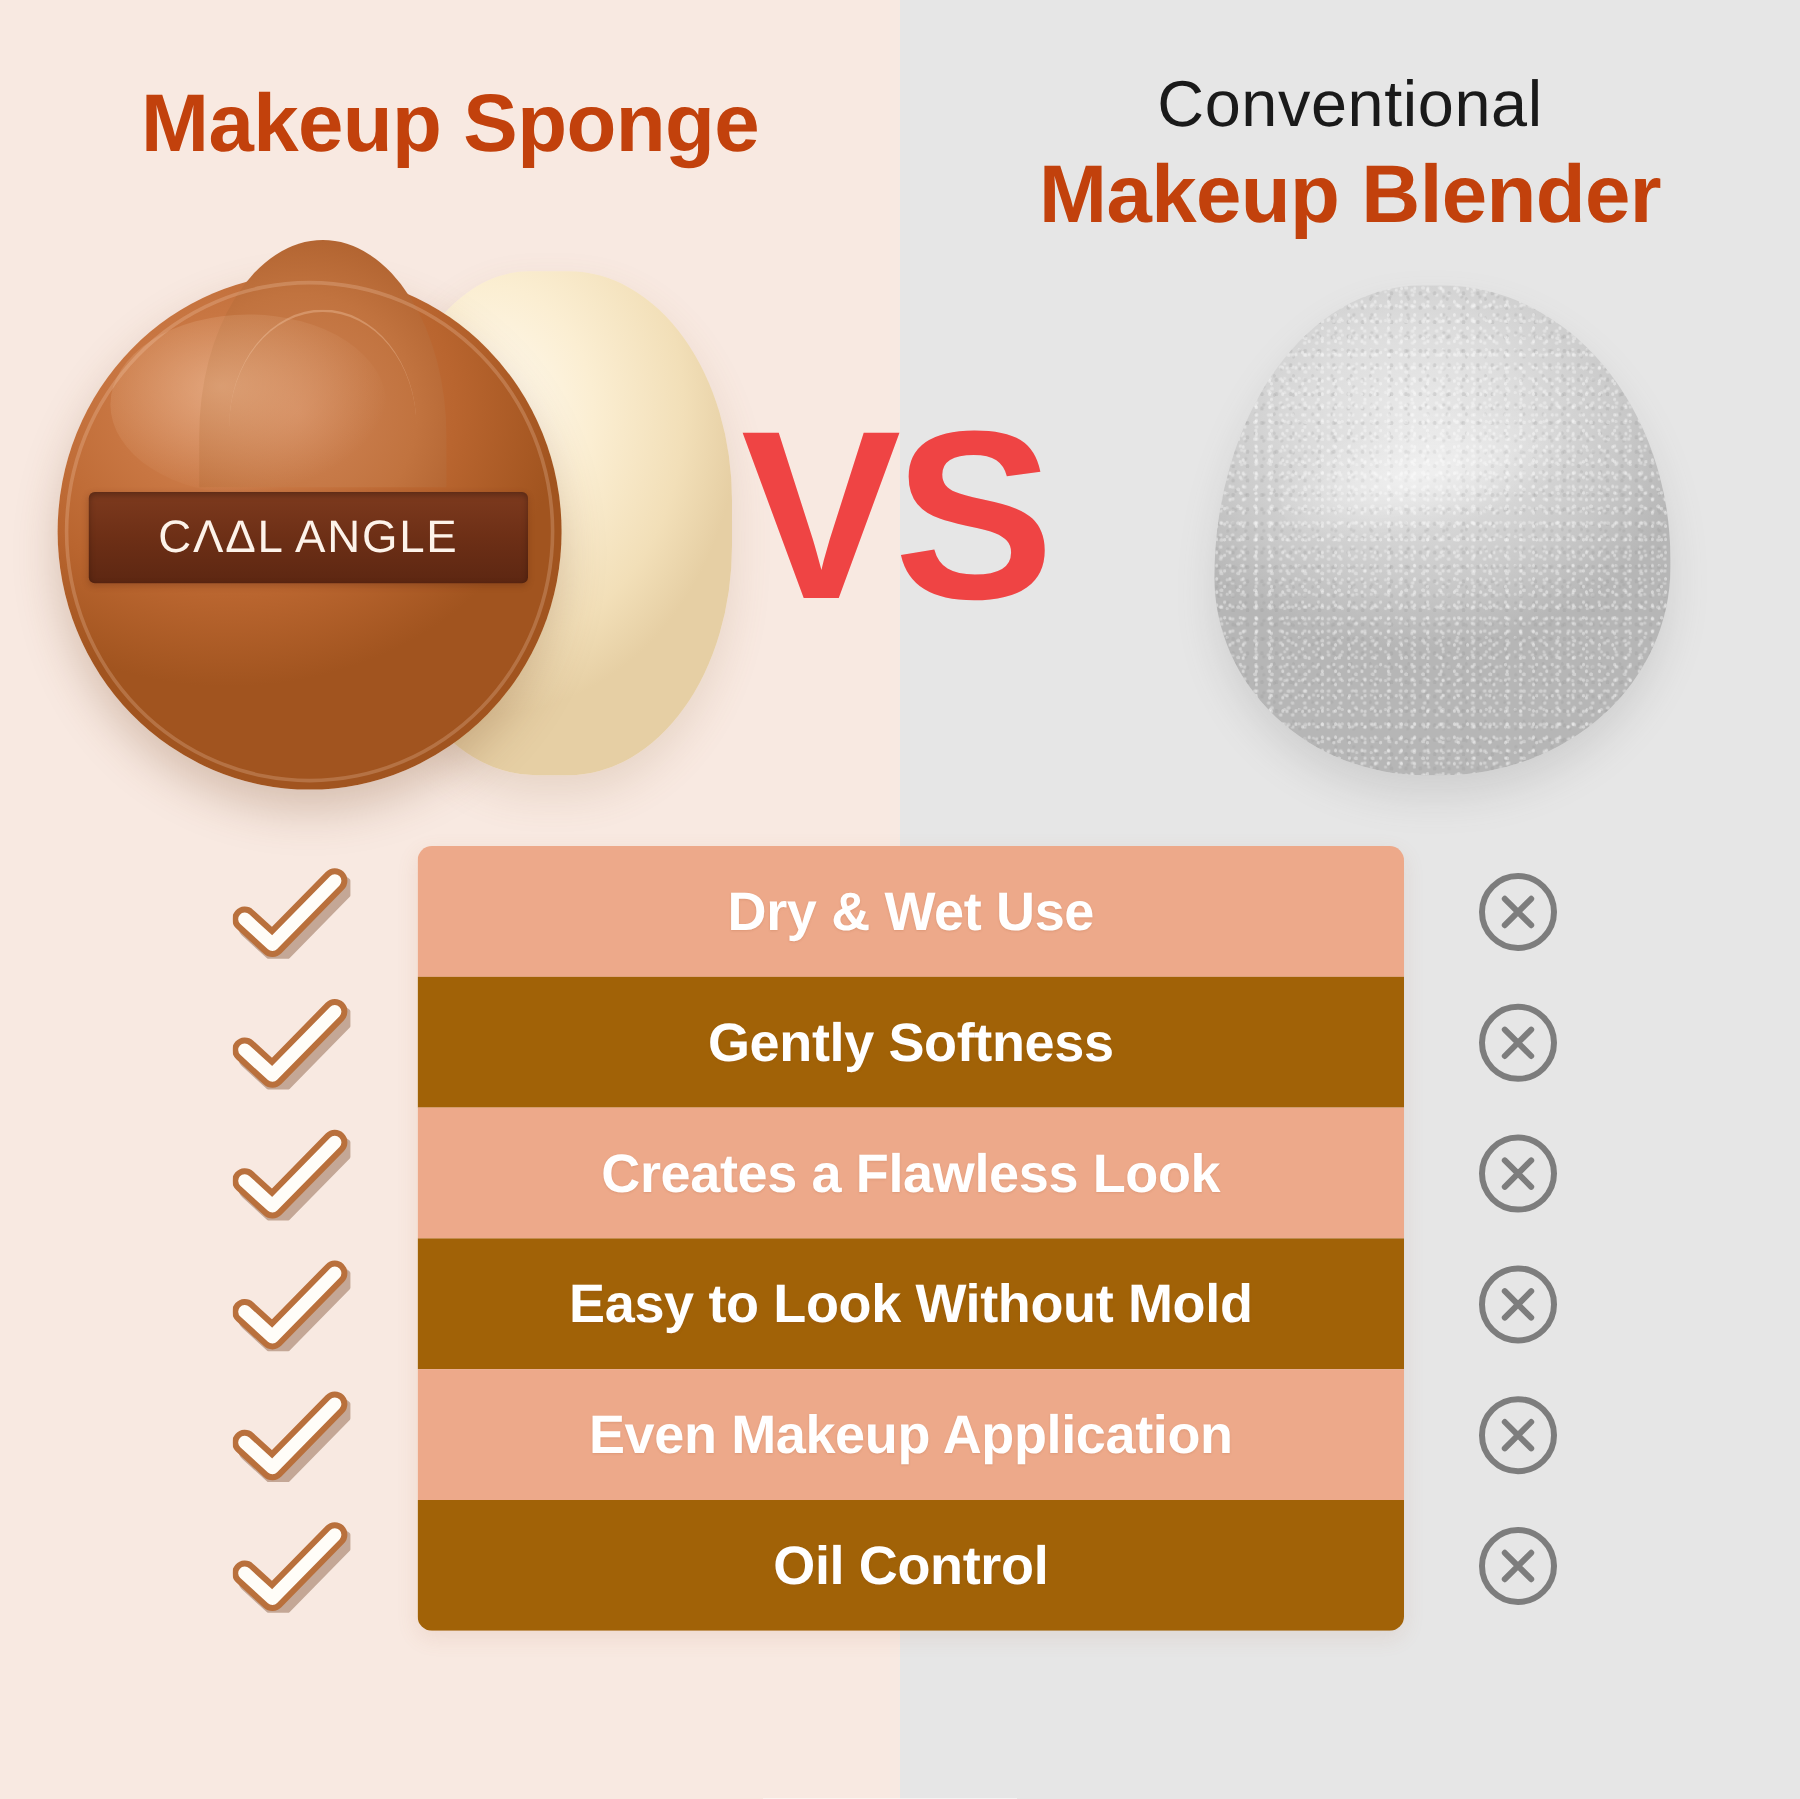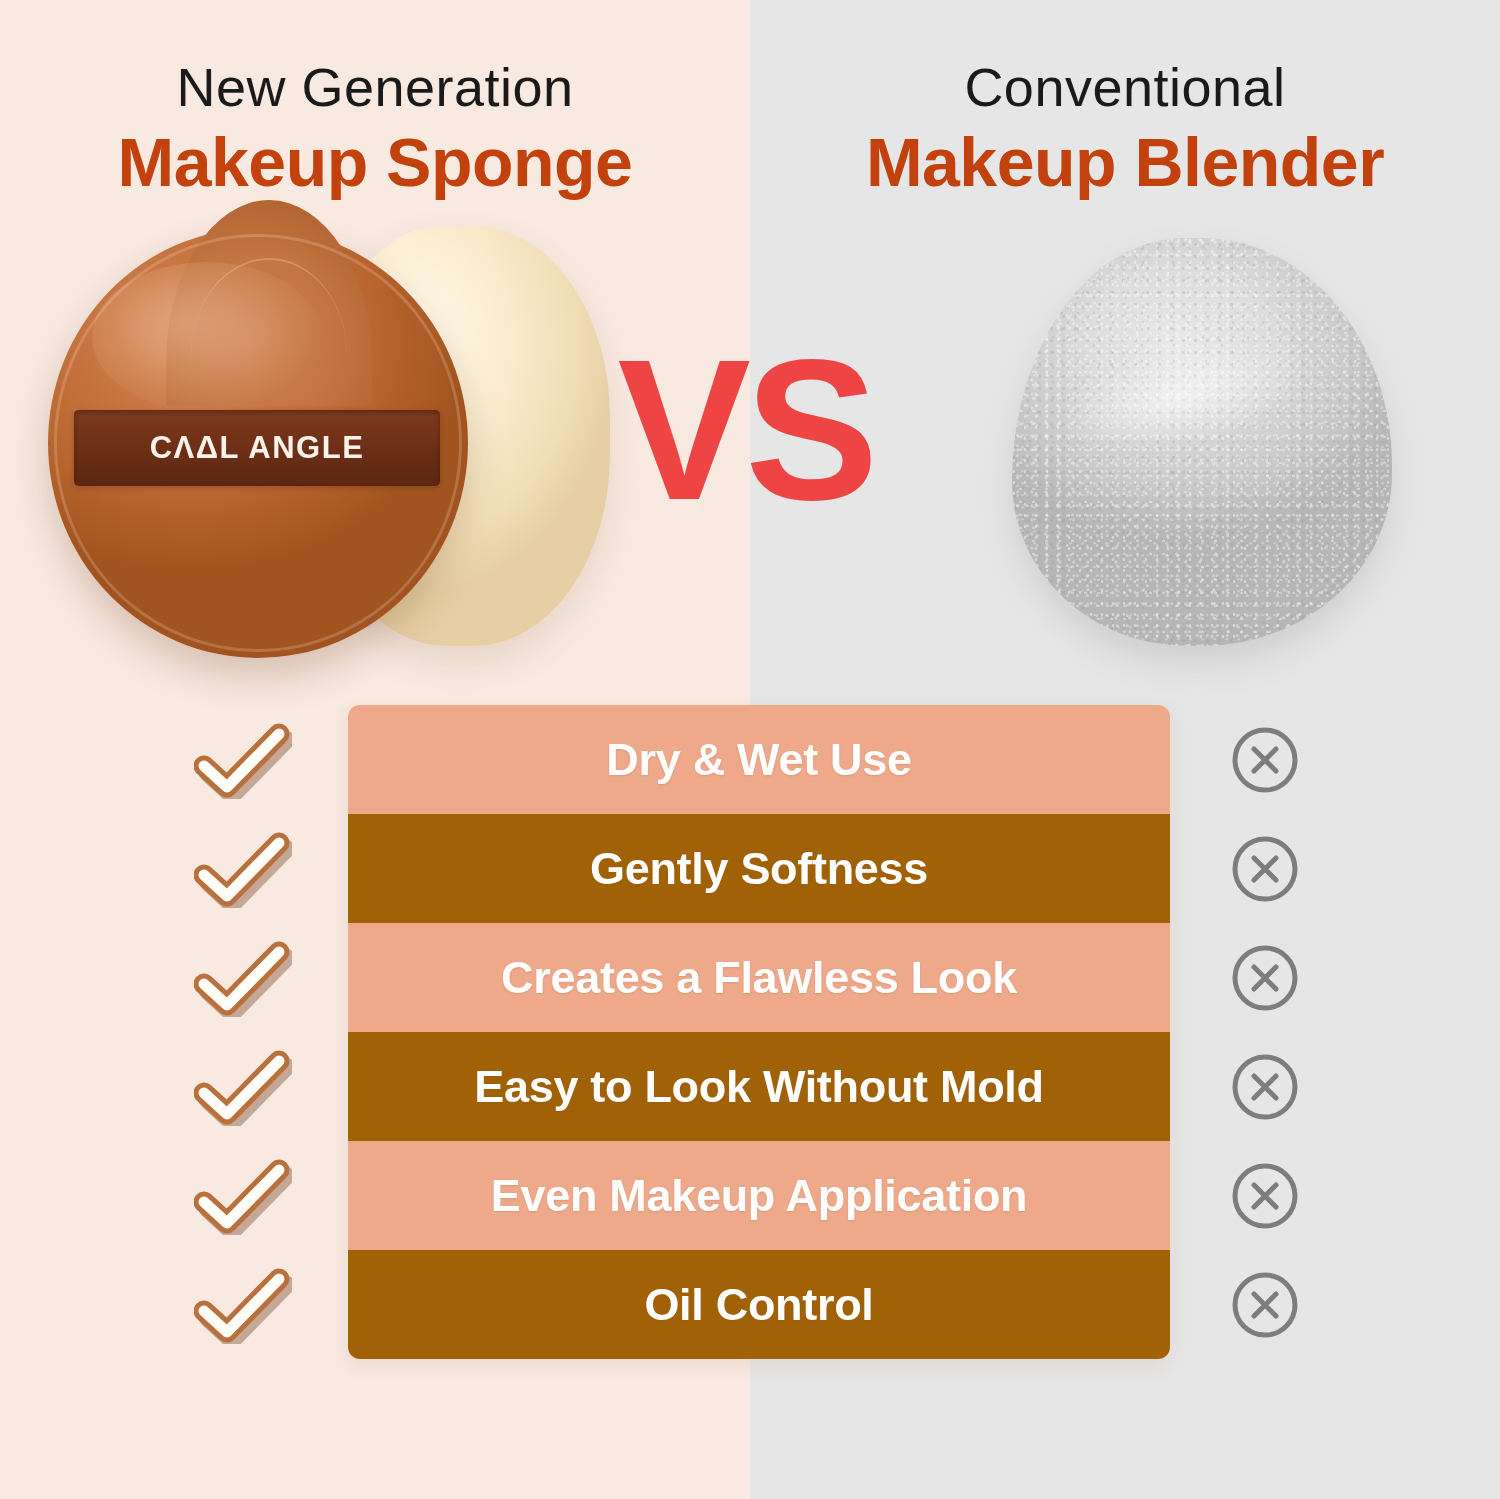--- a/index.html
+++ b/index.html
@@ -151,22 +151,22 @@
     background: linear-gradient(180deg, #7d3a1e 0%, #6d2f16 50%, #5d2712 100%);
     border-radius: 5px;
     box-shadow: inset 0 2px 5px rgba(0,0,0,0.30), 0 2px 5px rgba(90,40,20,0.30);
     display: flex;
     align-items: center;
     justify-content: center;
     z-index: 3;
   }
   .brand-text {
     color: #fdf3ea;
-    font-size: 31px;
-    font-weight: bold;
+    font-size: 38px;
+    font-weight: normal;
     letter-spacing: 1.5px;
     white-space: nowrap;
   }
 
   
   .product-right {
     position: absolute;
     left: 1012px;
     top: 238px;
     width: 380px;
@@ -275,21 +275,20 @@
 </style>
 </head>
 <body>
 
 <div id="infographic">
 
   <div class="bg-half bg-left"></div>
   <div class="bg-half bg-right"></div>
 
   <div class="heading-block heading-left">
-    <div class="heading-eyebrow">New Generation</div>
     <div class="heading-title">Makeup Sponge</div>
   </div>
 
   <div class="heading-block heading-right">
     <div class="heading-eyebrow">Conventional</div>
     <div class="heading-title">Makeup Blender</div>
   </div>
 
   <div class="product-left">
     <div class="sponge-cream"></div>

